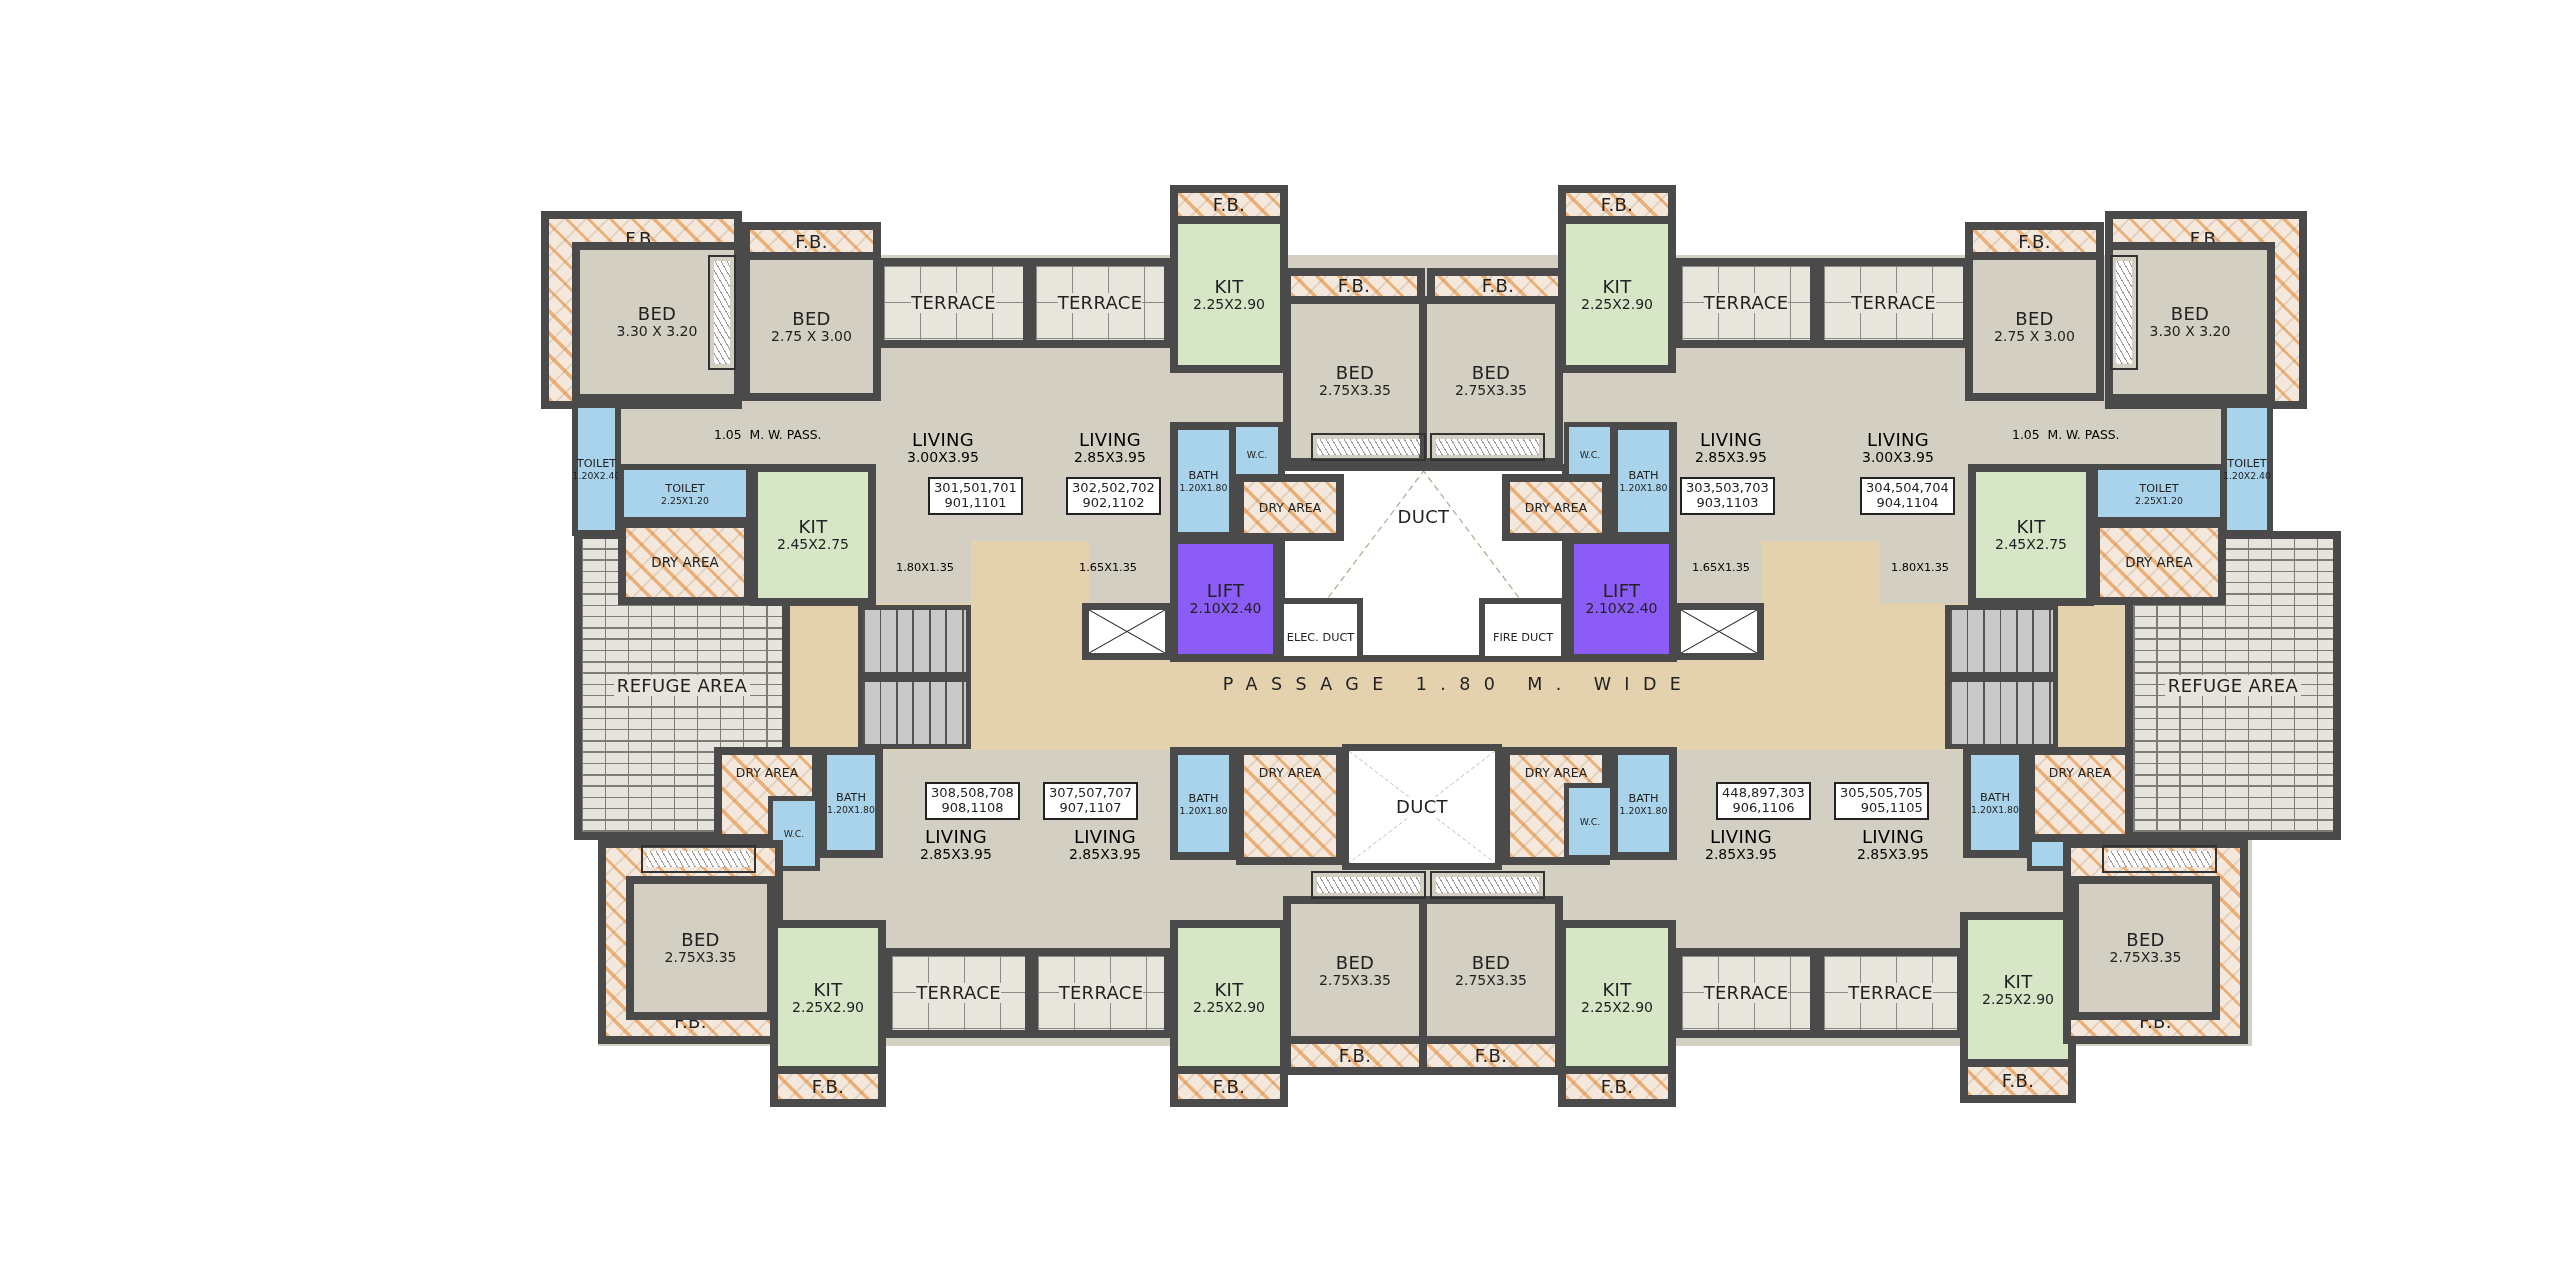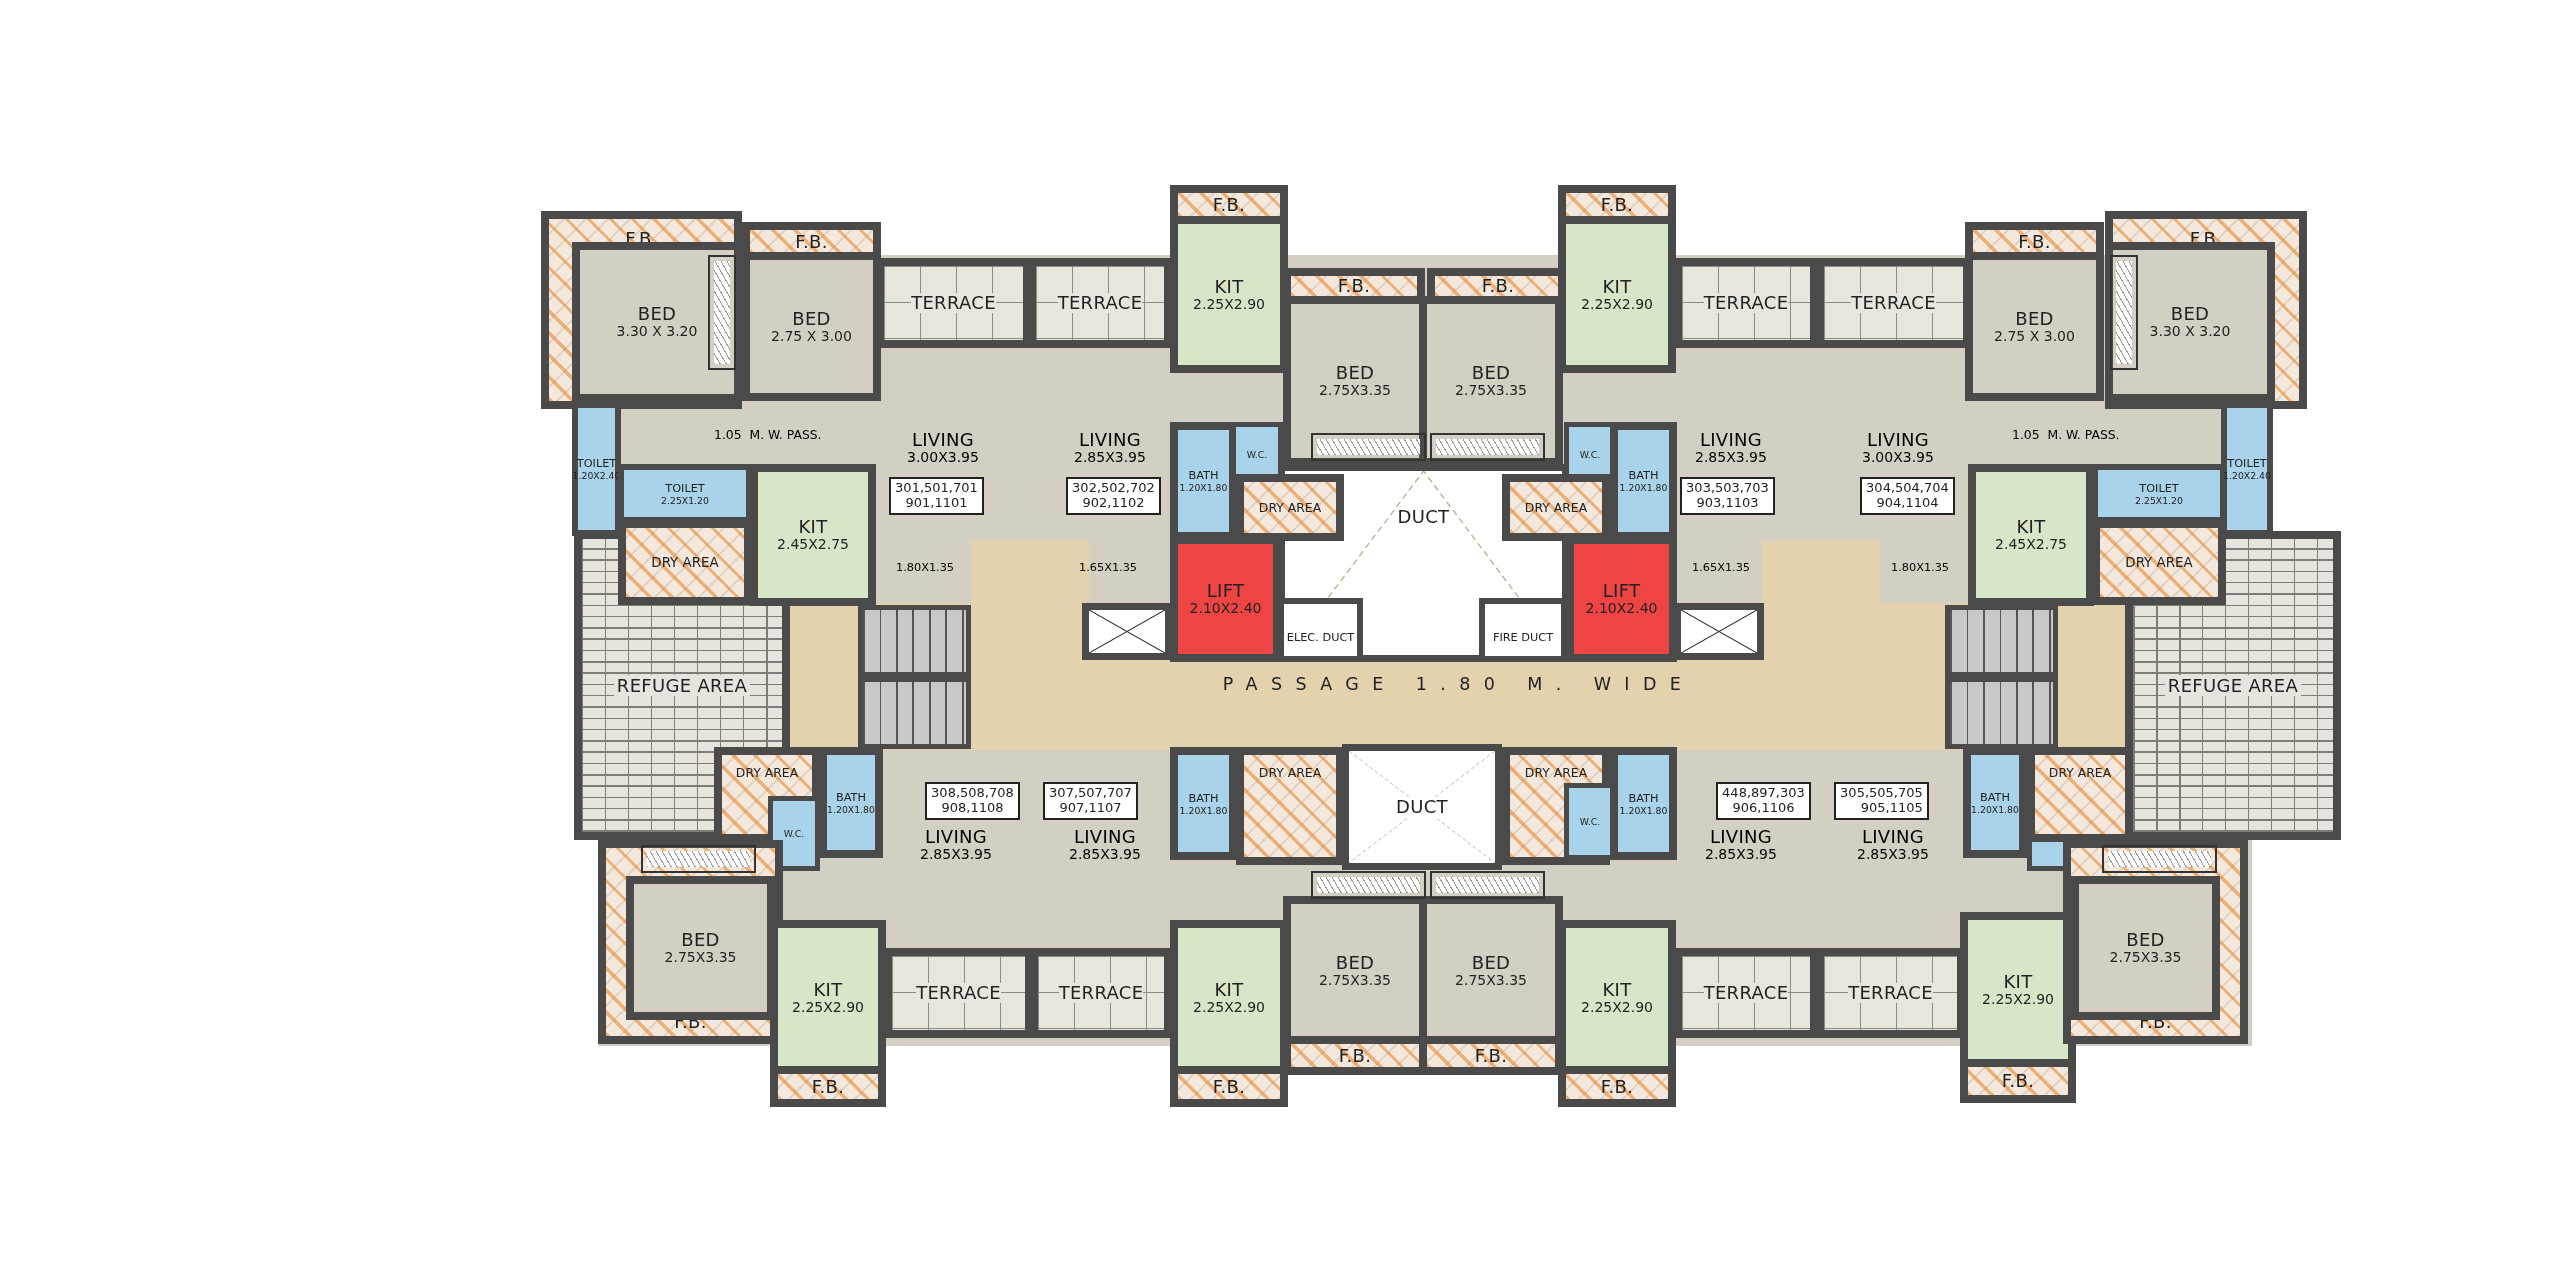--- a/index.html
+++ b/index.html
@@ -4,21 +4,21 @@
 <style>
   html,body{margin:0;padding:0;background:#ffffff;}
   body{width:2834px;height:1288px;position:relative;overflow:hidden;font-family:"DejaVu Sans",sans-serif;}
   .plan{position:absolute;left:0;top:0;width:2834px;height:1288px;}
   .r{position:absolute;box-sizing:border-box;border:8.2px solid #4a4a4a;display:flex;flex-direction:column;align-items:center;justify-content:center;text-align:center;color:#222;}
   .floor{background:#d3cfc2;}
   .fb{background-color:#f4e8dc;background-image:repeating-linear-gradient(45deg,rgba(230,130,40,.55) 0 3.1px,transparent 3.1px 15.5px),repeating-linear-gradient(-45deg,rgba(210,190,170,.5) 0 2.1px,transparent 2.1px 15.5px);}
   .terrace{background-color:#e8e6dc;background-image:linear-gradient(#8b8b85 1px,transparent 1px),linear-gradient(90deg,#8b8b85 1px,transparent 1px);background-size:36px 36px;}
   .kit{background:#d6e6c6;}
   .bath{background:#a9d3ea;}
-  .lift{background:#ef4444;}
+  .lift{background:#8b5cf6;}
   .duct{background:#ffffff;}
   .passage{background:#e3d2ad;border:none;align-items:center;}
   .refuge{background-color:#e6e4dc;background-image:repeating-linear-gradient(0deg,#7d7d78 0 1.5px,transparent 1.5px 11.3px),repeating-linear-gradient(90deg,#7d7d78 0 1.5px,transparent 1.5px 23px);}
   .stairs{background-color:#c9c9c9;background-image:repeating-linear-gradient(90deg,#555 0 1.5px,transparent 1.5px 16.5px);border:5.2px solid #4a4a4a;}
   .shaft{background:#fff;border:7.2px solid #4a4a4a;}
   .shaft svg{width:100%;height:100%;}
   .lbl{font-size:18px;line-height:1.1;letter-spacing:0.3px;}
   .dim{font-size:14px;line-height:1.1;}
   .sm{font-size:11.3px;}
   .flatno{position:absolute;background:#fff;border:2.1px solid #222;font-size:13px;line-height:1.15;text-align:center;padding:2.1px 4.1px;color:#222;}
@@ -130,21 +130,21 @@
     <span class="sm" style="font-size:13.4px;">DRY AREA</span>
   </div>
   <div class="r kit" style="left:750px;top:464px;width:126px;height:142px;">
     <span class="lbl">KIT</span>
     <span class="dim">2.45X2.75</span>
   </div>
   <div style="position:absolute;left:907px;top:430px;text-align:center;">
     <div class="lbl">LIVING</div>
     <div class="dim">3.00X3.95</div>
   </div>
-  <div class="flatno" style="left:889px;top:477px;">
+  <div class="flatno" style="left:928px;top:477px;">
     <div>301,501,701</div>
     <div>901,1101</div>
   </div>
 
   <div style="position:absolute;left:1074px;top:430px;text-align:center;">
     <div class="lbl">LIVING</div>
     <div class="dim">2.85X3.95</div>
   </div>
   <div class="flatno" style="left:1066px;top:477px;">
     <div>302,502,702</div>

